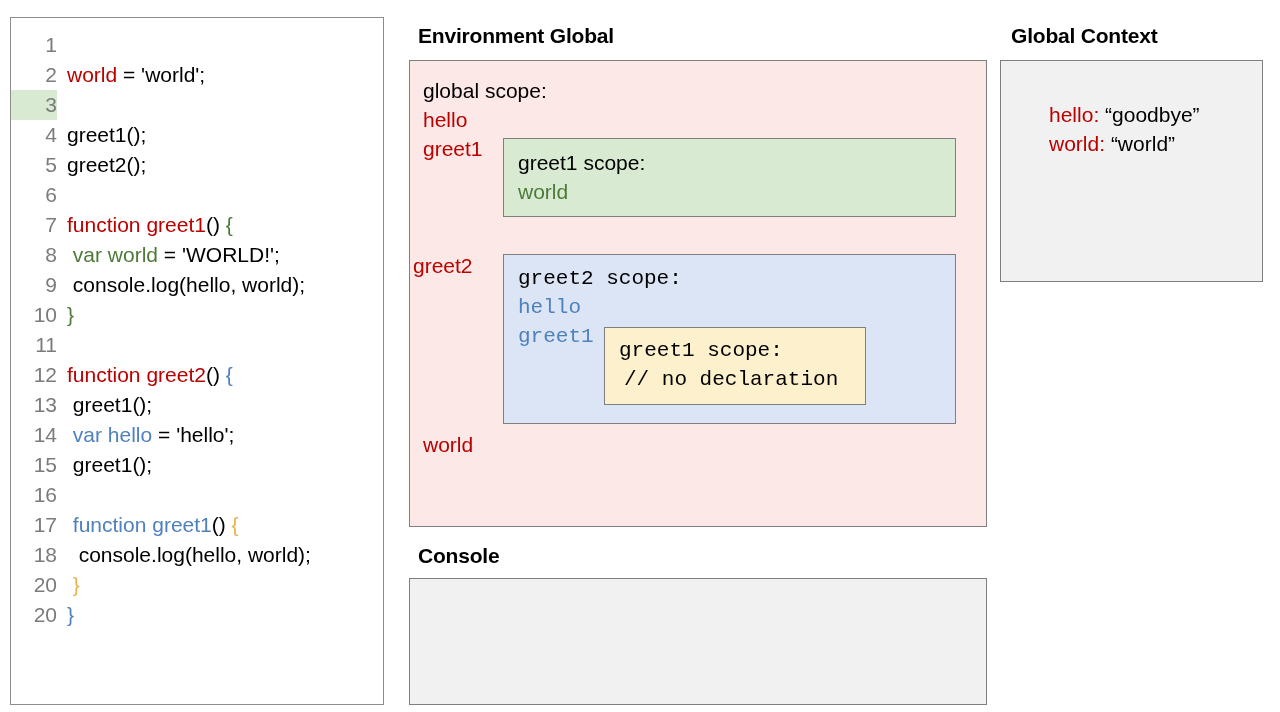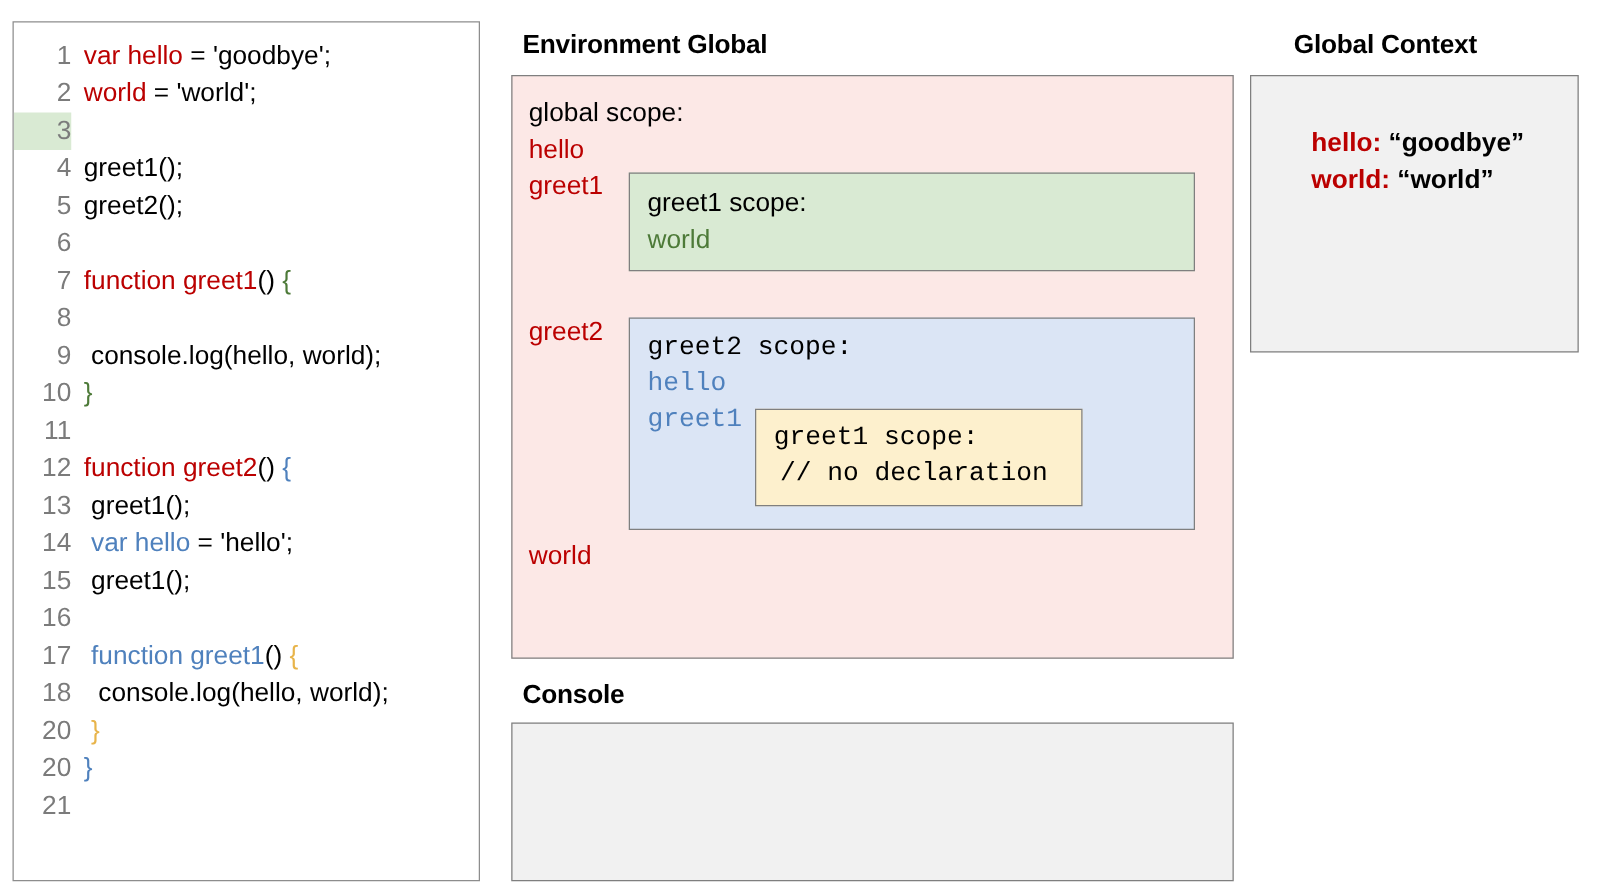--- a/index.html
+++ b/index.html
@@ -72,21 +72,21 @@
   
   .heading {
     position: absolute;
     font-size: 21px;
     font-weight: bold;
     color: #000000;
     letter-spacing: -0.2px;
   }
   #h-env     { left: 418px; top: 24px; }
   #h-console { left: 418px; top: 544px; }
-  #h-global  { left: 1035px; top: 24px; text-align: right; }
+  #h-global  { left: 1011px; top: 24px; text-align: right; }
 
   
   .env-box {
     position: absolute;
     left: 409px;
     top: 60px;
     width: 578px;
     height: 467px;
     box-sizing: border-box;
     background: #fce8e6;
@@ -106,21 +106,21 @@
   }
 
   .var-name {
     font-size: 21px;
     white-space: pre;
   }
 
   #global-scope-label { position: absolute; left: 13px; top: 18px; }
   #g-var-hello  { position: absolute; left: 13px;  top: 47px;  color: #bb0000; }
   #g-var-greet1 { position: absolute; left: 13px;  top: 76px;  color: #bb0000; }
-  #g-var-greet2 { position: absolute; left: 13px;  top: 193px; color: #bb0000; }
+  #g-var-greet2 { position: absolute; left: 3px;  top: 193px; color: #bb0000; }
   #g-var-world  { position: absolute; left: 13px;  top: 372px; color: #bb0000; }
 
   
   .greet1-box {
     position: absolute;
     left: 93px;
     top: 77px;
     width: 453px;
     height: 79px;
     box-sizing: border-box;
@@ -188,55 +188,53 @@
     height: 222px;
     box-sizing: border-box;
     background: #f1f1f1;
     border: 1px solid #7f7f7f;
   }
   .global-row {
     position: absolute;
     font-size: 21px;
     white-space: pre;
     color: #000000;
-    font-weight: bold;
   }
   #gc-row-0 { left: 13px; top: 18px; }
   #gc-row-1 { left: 13px; top: 47px; text-align: right; }
   .gc-key { color: #bb0000; }
   .gc-val { color: #000000; }
 </style>
 </head>
 <body>
 
 <div id="root">
 
   <div class="code-panel">
     <div class="code-lines" id="code-lines">
-        <div class="code-line"><span class="ln">1</span><span class="code-text"><span class="t-red">var hello</span><span class="t-black"> = 'goodbye';</span></span></div>
+        <div class="code-line"><span class="ln">1</span></div>
         <div class="code-line"><span class="ln">2</span><span class="code-text"><span class="t-red">world</span><span class="t-black"> = 'world';</span></span></div>
         <div class="code-line"><span class="ln hl">3</span><span class="code-text"></span></div>
         <div class="code-line"><span class="ln">4</span><span class="code-text"><span class="t-black">greet1();</span></span></div>
         <div class="code-line"><span class="ln">5</span><span class="code-text"><span class="t-black">greet2();</span></span></div>
         <div class="code-line"><span class="ln">6</span><span class="code-text"></span></div>
         <div class="code-line"><span class="ln">7</span><span class="code-text"><span class="t-red">function greet1</span><span class="t-black">() </span><span class="t-green">{</span></span></div>
-        <div class="code-line"><span class="ln">8</span></div>
+        <div class="code-line"><span class="ln">8</span><span class="code-text"><span class="t-green"> var world</span><span class="t-black"> = 'WORLD!';</span></span></div>
         <div class="code-line"><span class="ln">9</span><span class="code-text"><span class="t-black"> console.log(hello, world);</span></span></div>
         <div class="code-line"><span class="ln">10</span><span class="code-text"><span class="t-green">}</span></span></div>
         <div class="code-line"><span class="ln">11</span><span class="code-text"></span></div>
         <div class="code-line"><span class="ln">12</span><span class="code-text"><span class="t-red">function greet2</span><span class="t-black">() </span><span class="t-blue">{</span></span></div>
         <div class="code-line"><span class="ln">13</span><span class="code-text"><span class="t-black"> greet1();</span></span></div>
         <div class="code-line"><span class="ln">14</span><span class="code-text"><span class="t-blue"> var hello</span><span class="t-black"> = 'hello';</span></span></div>
         <div class="code-line"><span class="ln">15</span><span class="code-text"><span class="t-black"> greet1();</span></span></div>
         <div class="code-line"><span class="ln">16</span><span class="code-text"></span></div>
         <div class="code-line"><span class="ln">17</span><span class="code-text"><span class="t-blue"> function greet1</span><span class="t-black">() </span><span class="t-gold">{</span></span></div>
         <div class="code-line"><span class="ln">18</span><span class="code-text"><span class="t-black">  console.log(hello, world);</span></span></div>
         <div class="code-line"><span class="ln">20</span><span class="code-text"><span class="t-gold"> }</span></span></div>
         <div class="code-line"><span class="ln">20</span><span class="code-text"><span class="t-blue">}</span></span></div>
-        <div class="code-line"><span class="ln">21</span><span class="code-text"></span></div>
       </div>
   </div>
 
   <div class="heading" id="h-env">Environment Global</div>
 
   <div class="env-box">
     <div class="env-inner">
 
       <div class="scope-title" id="global-scope-label">global scope:</div>
 

